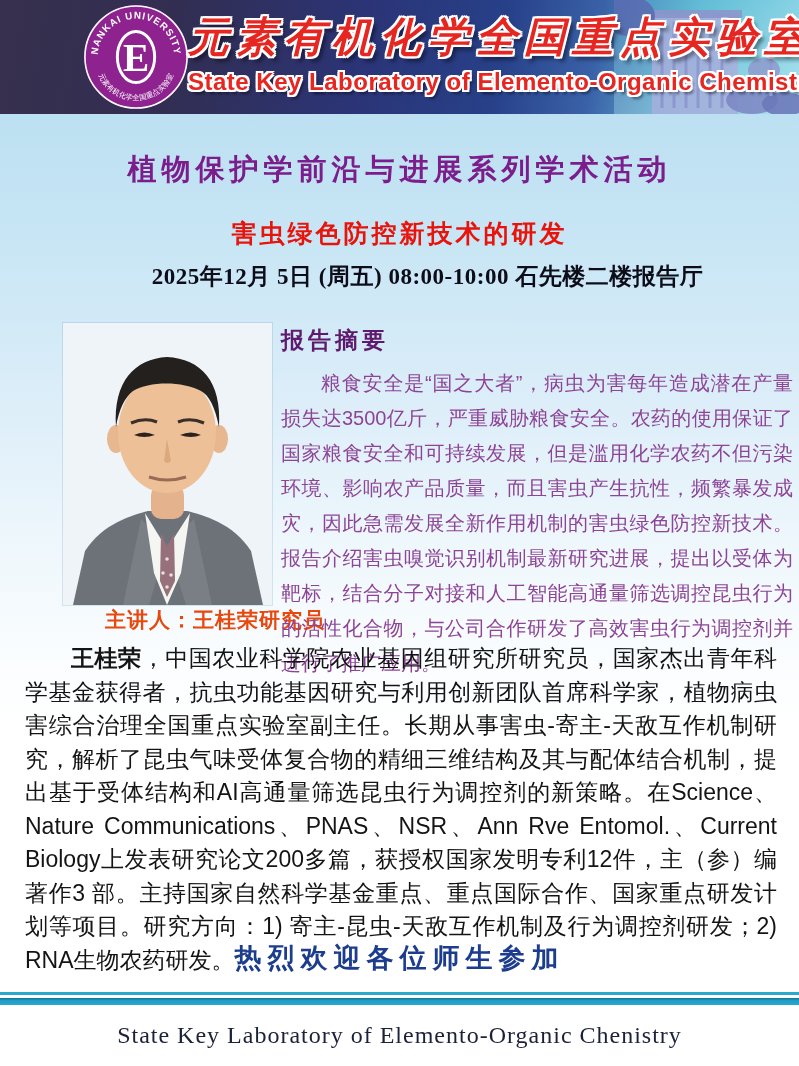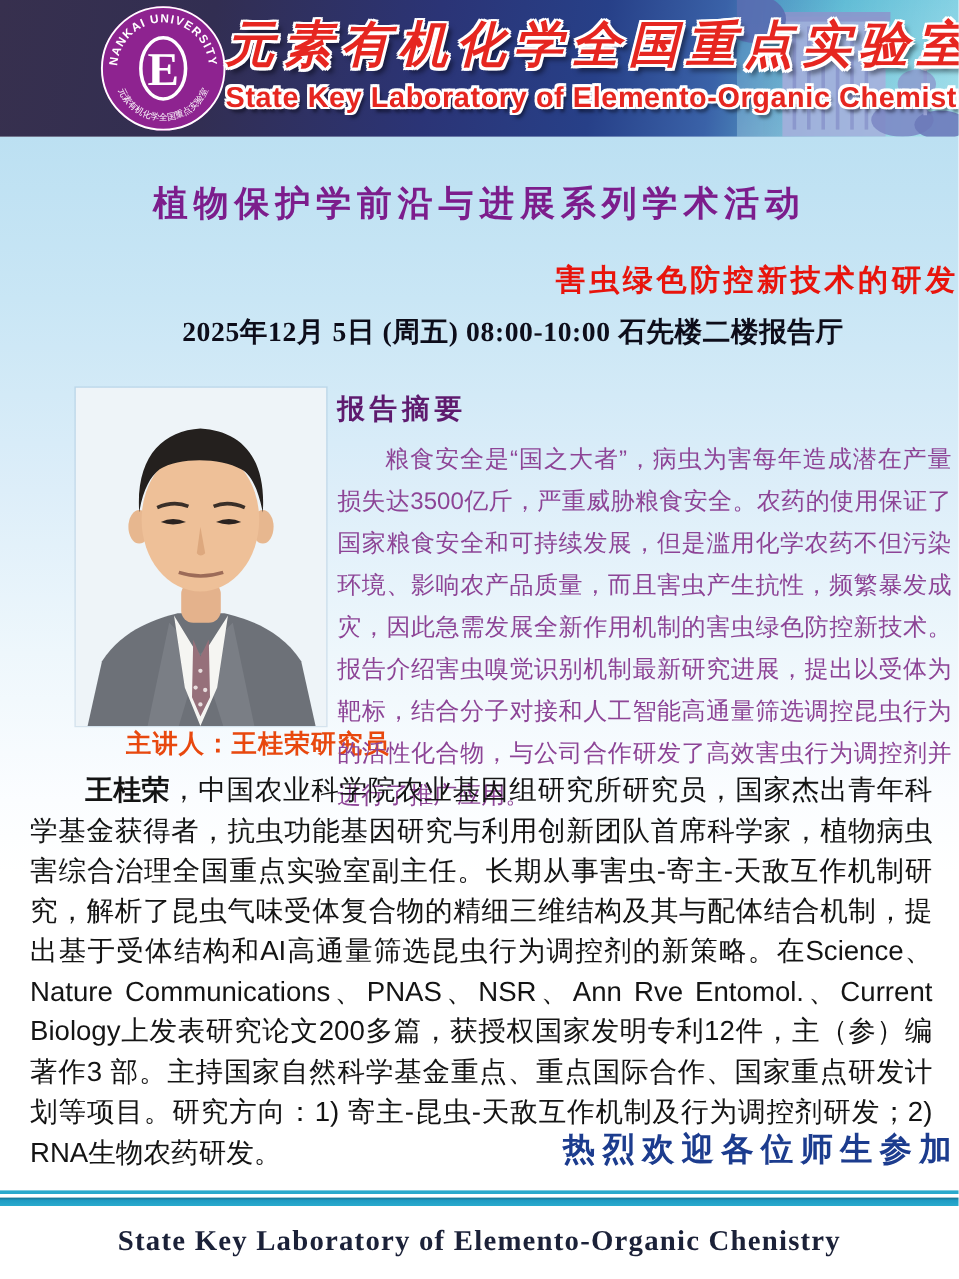--- a/index.html
+++ b/index.html
@@ -33,21 +33,21 @@
   .content {
     position:absolute; left:0; top:114px; width:799px; height:614px;
     background:linear-gradient(180deg,#bce0f2 0%,#c9e6f5 22%,#ddeef9 48%,#eef7fc 70%,#fbfdff 90%,#ffffff 100%);
   }
   .series-title {
     position:absolute; left:0; top:36px; width:100%; text-align:center;
     font-family:"Liberation Serif", serif; font-weight:bold;
     font-size:29px; color:#7c1d8c; letter-spacing:5px;
   }
   .talk-title {
-    position:absolute; left:0; top:103px; width:100%; text-align:right;
+    position:absolute; left:0; top:103px; width:100%; text-align:center;
     font-weight:bold; font-size:25px; color:#e8140c; letter-spacing:3px;
   }
   .date-line {
     position:absolute; left:0; top:147px; width:100%; text-align:center;
     font-family:"Liberation Serif", serif; font-weight:bold;
     font-size:23px; color:#0d0d1a; letter-spacing:0.5px;margin-left:28px;
   }
 
   .photo {
     position:absolute; left:63px; top:209px; width:209px; height:282px;
@@ -69,36 +69,36 @@
   }
 
   .bio {
     position:absolute; left:25px; top:528px; width:752px;
     font-size:23px; line-height:33.5px; color:#141414;
     text-align:justify; text-indent:2em;
   }
   .bio-name { font-weight:bold; }
 
   .welcome {
-    position:absolute; left:0; top:826px; width:100%; text-align:right;
+    position:absolute; left:0; top:826px; width:100%; text-align:center;
     font-family:"Liberation Serif", serif; font-weight:bold;
     font-size:27px; color:#1c3c8e; letter-spacing:6px;
   }
 
   
   .separator { position:absolute; left:0; top:992px; width:799px; }
   .sep-thin  { height:3px; background:#2aa9cc; }
   .sep-gap   { height:3px; background:#ffffff; }
   .sep-thick { height:7px; background:linear-gradient(180deg,#17708f 0%,#1f9cc4 35%,#29aacd 100%); }
   .footer {
     position:absolute; left:0; top:1005px; width:799px; height:61px; background:#ffffff;
   }
   .footer-text {
     position:absolute; left:0; top:17px; width:100%; text-align:center;
-    font-family:"Liberation Serif", serif; font-weight:700;
+    font-family:"Liberation Serif", serif; font-weight:400;
     font-size:24px; color:#1b2138; letter-spacing:1px;
   }
 </style>
 </head>
 <body>
 
 <div class="page">
 
   <div class="header">
     <svg class="header-scene" viewBox="0 0 185 114" preserveAspectRatio="none">

